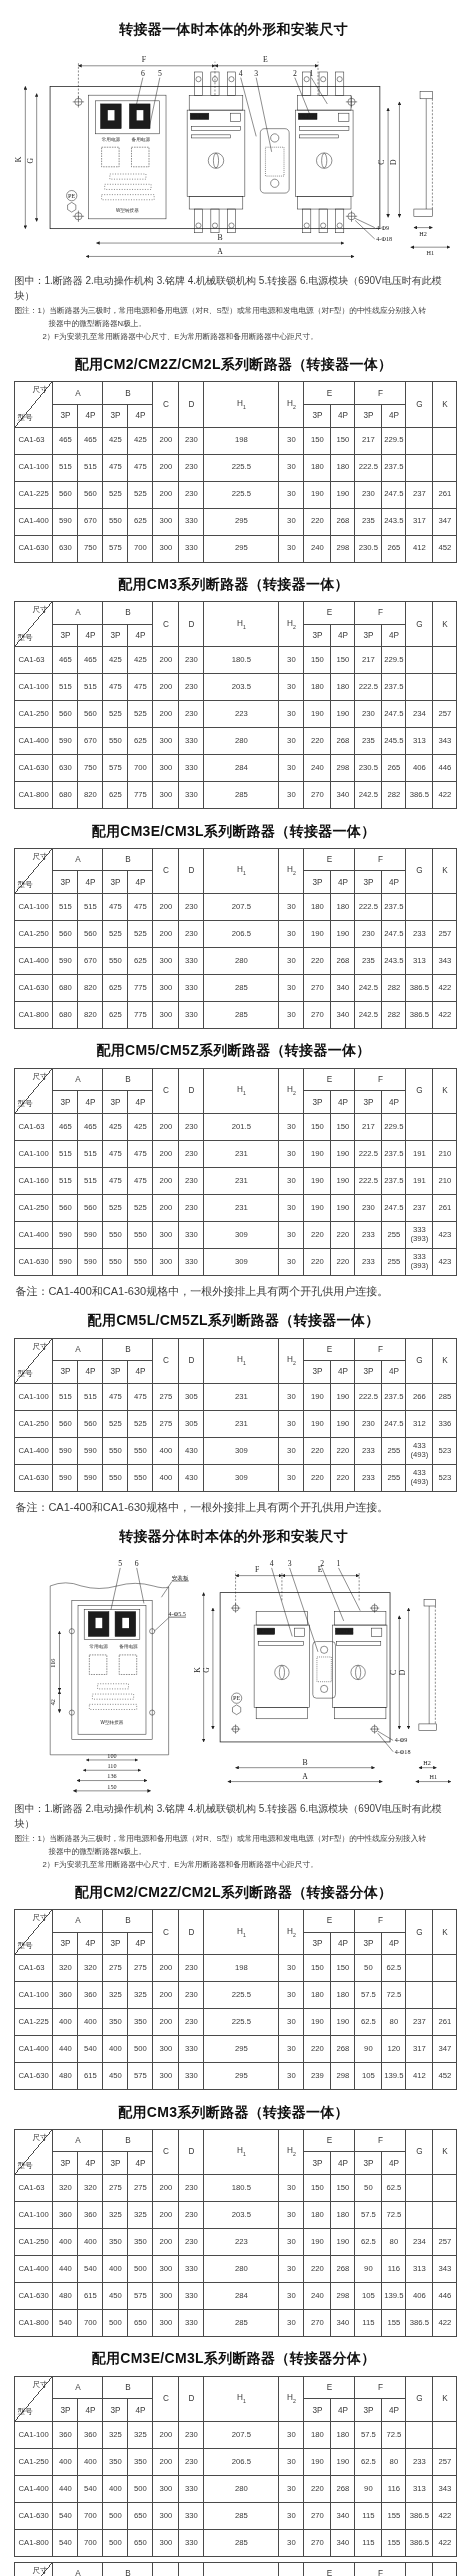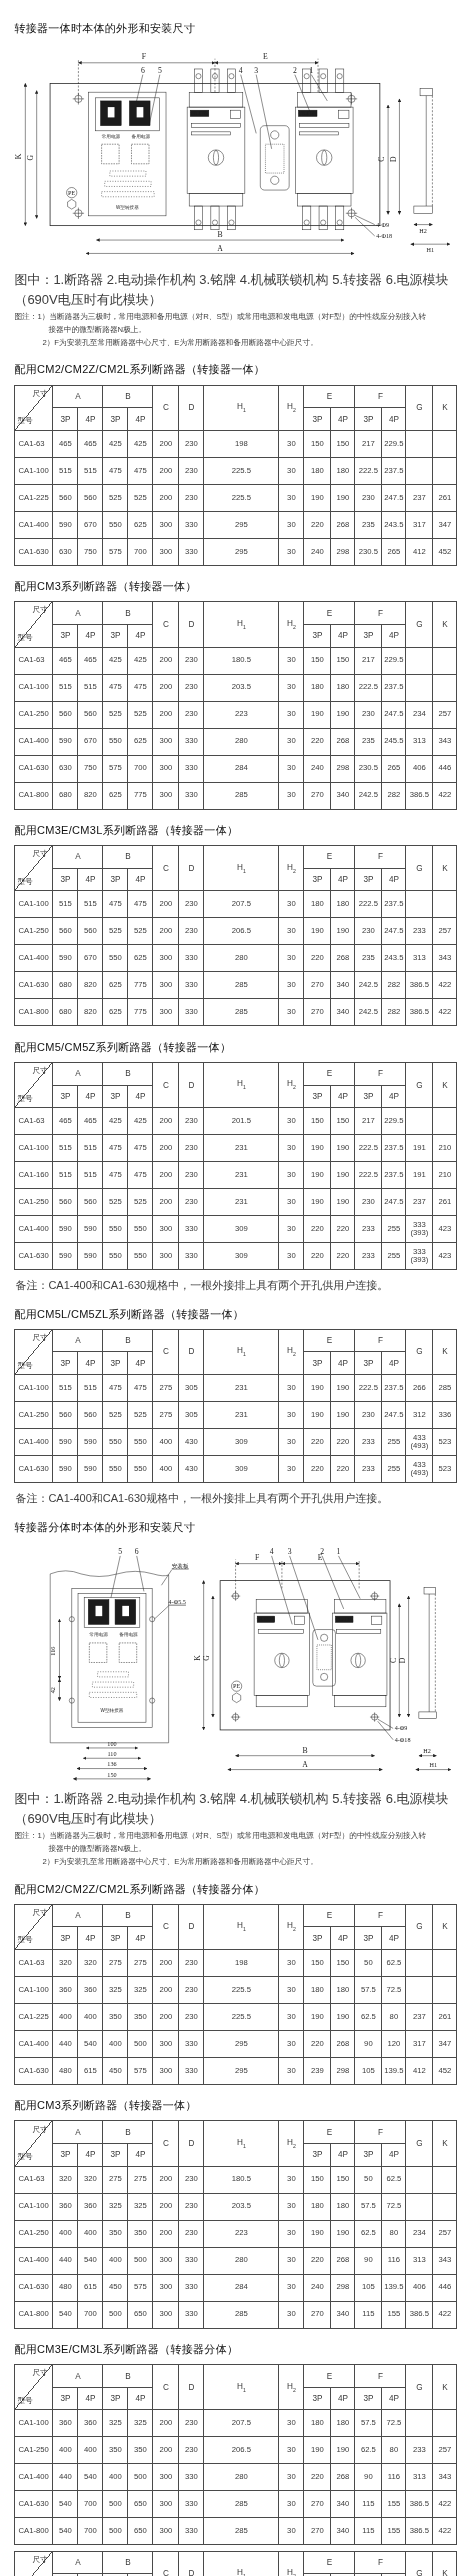--- a/index.html
+++ b/index.html
@@ -1,19 +1,19 @@
 <!DOCTYPE html>
 <html style="font-size:8.2px"><head>
 <meta charset="utf-8">
 <style>
   html,body{margin:0;padding:0;background:#fff;}
   body{width:464px;color:#333;font-family:"Liberation Sans","DejaVu Sans",sans-serif;}
   .page{padding:7.2px 11.3px 20.6px 14.4px;}
-  .sec-title{font-size:11px;font-weight:normal;color:#101010;margin:13.4px 0 7.2px 0;letter-spacing:0.3px;}
-  .fig-caption{font-size:13px;color:#3d3d3d;line-height:1.55;margin:5.2px 0 1px 0;}
+  .sec-title{font-size:14px;font-weight:bold;color:#101010;margin:13.4px 0 7.2px 0;letter-spacing:0.3px;text-align:center;}
+  .fig-caption{font-size:10px;color:#3d3d3d;line-height:1.55;margin:5.2px 0 1px 0;}
   .fig-note{font-size:7.7px;color:#3d3d3d;line-height:1.55;margin:1px 0;}
   .indent1{padding-left:34px;}
   .indent2{padding-left:28px;}
   .tbl-note{font-size:11px;color:#3d3d3d;margin:8.2px 0 3.1px 1px;}
   table.dim{border-collapse:collapse;width:100%;table-layout:fixed;margin:2.1px 0 5.2px 0;}
   .dim th,.dim td{border:0.5px solid #4a4a4a;text-align:center;font-weight:normal;
       font-size:7.7px;color:#3a3a3a;padding:0;height:26px;overflow:hidden;line-height:1.1;}
   .dim thead th{height:21.6px;font-size:8.2px;}
   .dim td.model{text-align:left;padding-left:3.1px;}
   .dim th.corner{position:relative;}

